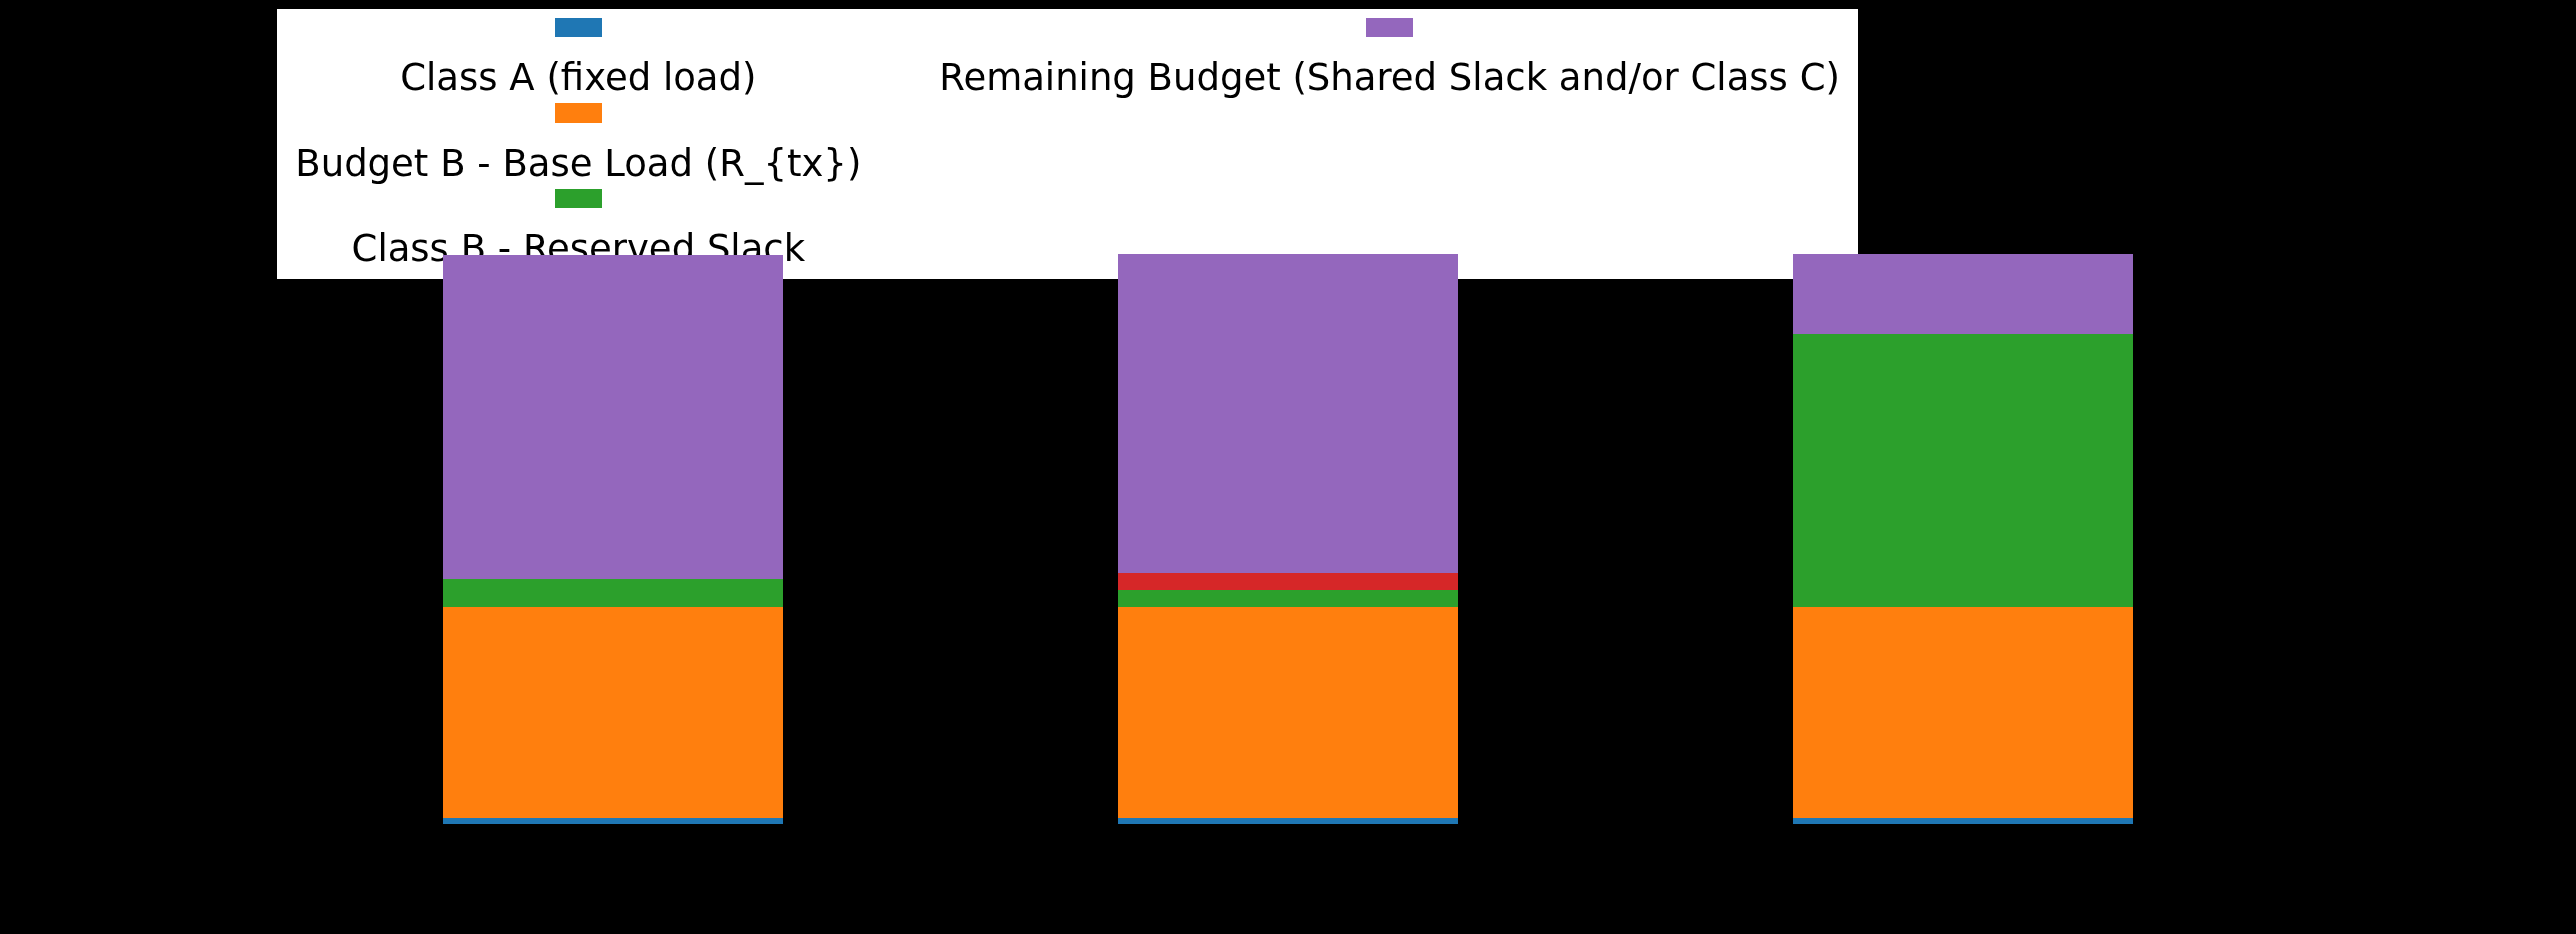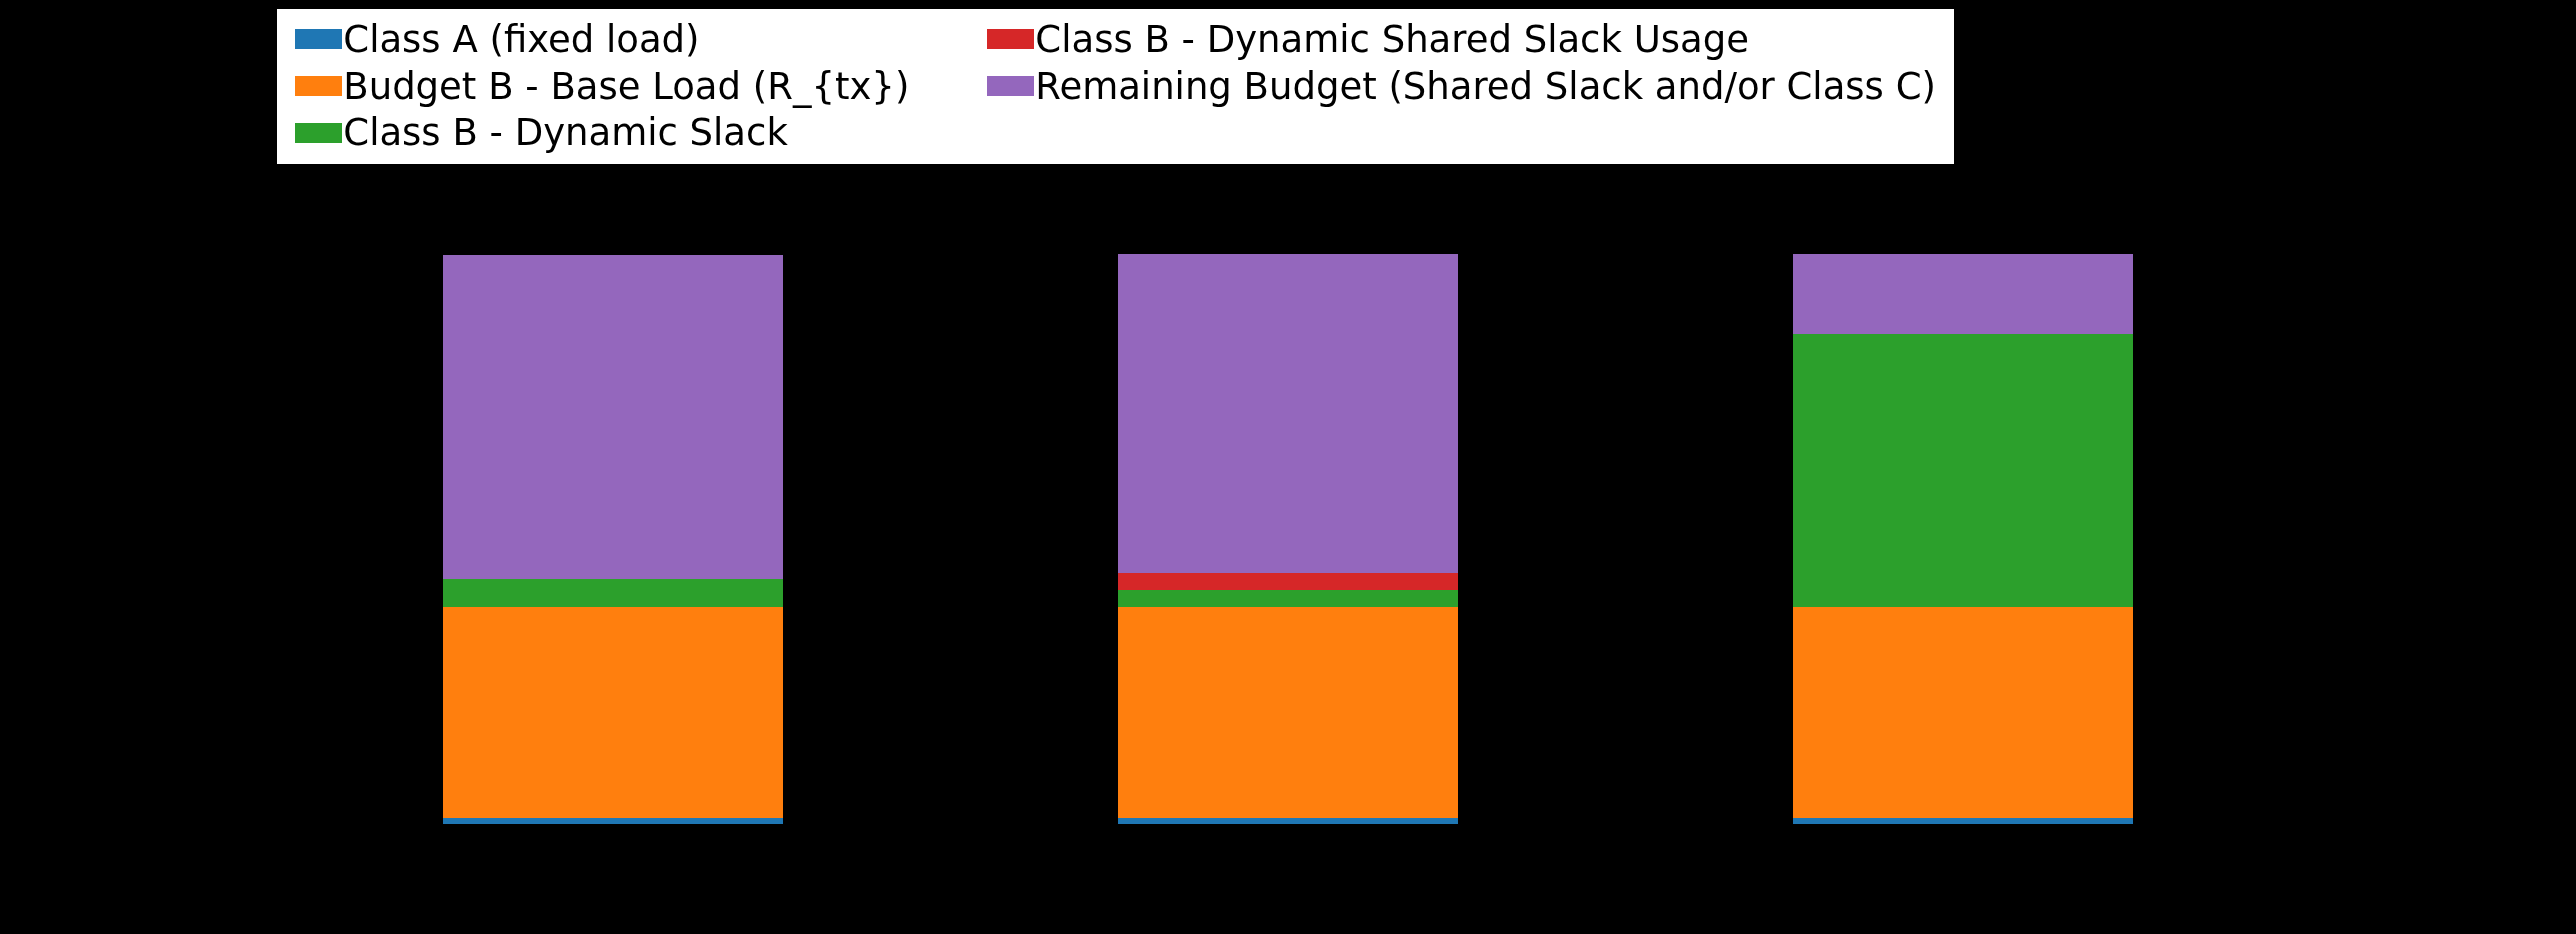--- a/index.html
+++ b/index.html
@@ -15,21 +15,21 @@
       position: absolute;
       top: 6.5px;
       left: 275px;
       background: #fff;
       border: 2px solid #000;
       padding: 9.2px 18.3px;
       display: flex;
       gap: 78px;
     }
     .legend-col { display: flex; flex-direction: column; gap: 3.9px; }
-    .legend-item { display: flex; align-items: center; gap: 1px; }
+    .legend-item { display: flex; align-items: center; gap: 19px; flex-direction: column; }
     .swatch { width: 47px; height: 19.6px; }
     .legend-label { font-size: 37px; color: #000; white-space: nowrap; }
     .chart-area {
       position: absolute;
       top: 255px;
       left: 0;
       width: 2576px;
       height: 569px;
       display: flex;
       justify-content: space-around;
@@ -48,28 +48,24 @@
     <div class="legend-item">
       <span class="swatch" style="background:#1f77b4"></span>
       <span class="legend-label">Class A (fixed load)</span>
     </div>
     <div class="legend-item">
       <span class="swatch" style="background:#ff7f0e"></span>
       <span class="legend-label">Budget B - Base Load (R_{tx})</span>
     </div>
     <div class="legend-item">
       <span class="swatch" style="background:#2ca02c"></span>
-      <span class="legend-label">Class B - Dynamic Slack</span>
+      <span class="legend-label">Class B - Reserved Slack</span>
     </div>
   </div>
   <div class="legend-col">
-    <div class="legend-item">
-      <span class="swatch" style="background:#d62728"></span>
-      <span class="legend-label">Class B - Dynamic Shared Slack Usage</span>
-    </div>
     <div class="legend-item">
       <span class="swatch" style="background:#9467bd"></span>
       <span class="legend-label">Remaining Budget (Shared Slack and/or Class C)</span>
     </div>
   </div>
 </div>
 
 <div class="chart-area">
   <div class="bar-group">
     <div class="bar">

